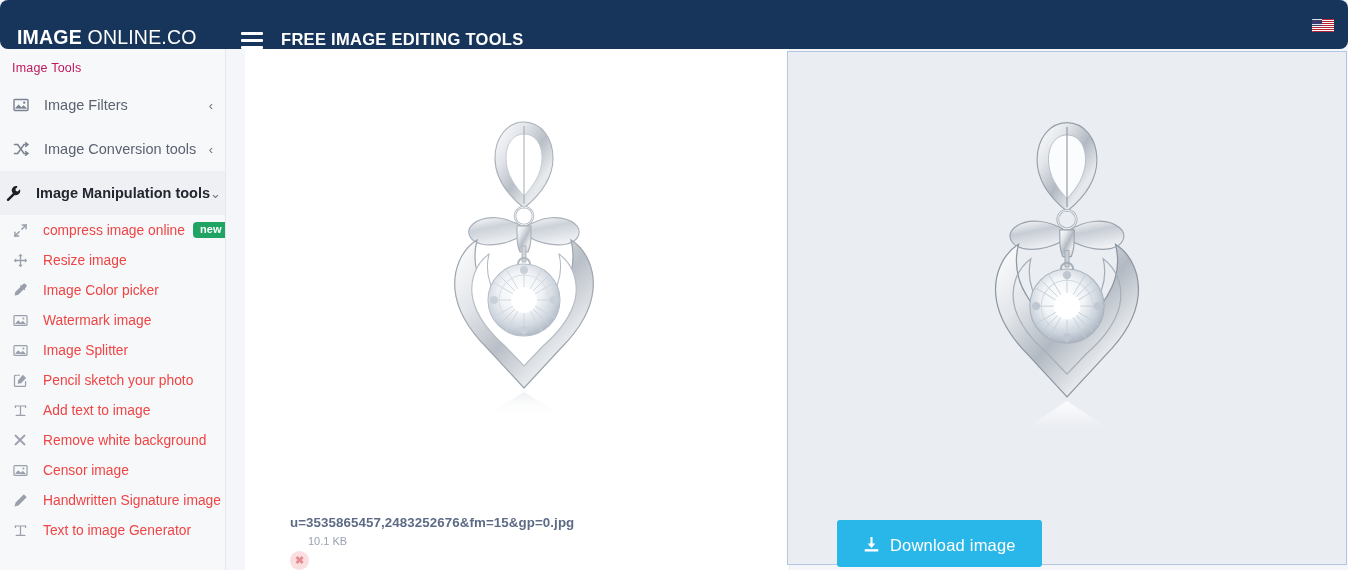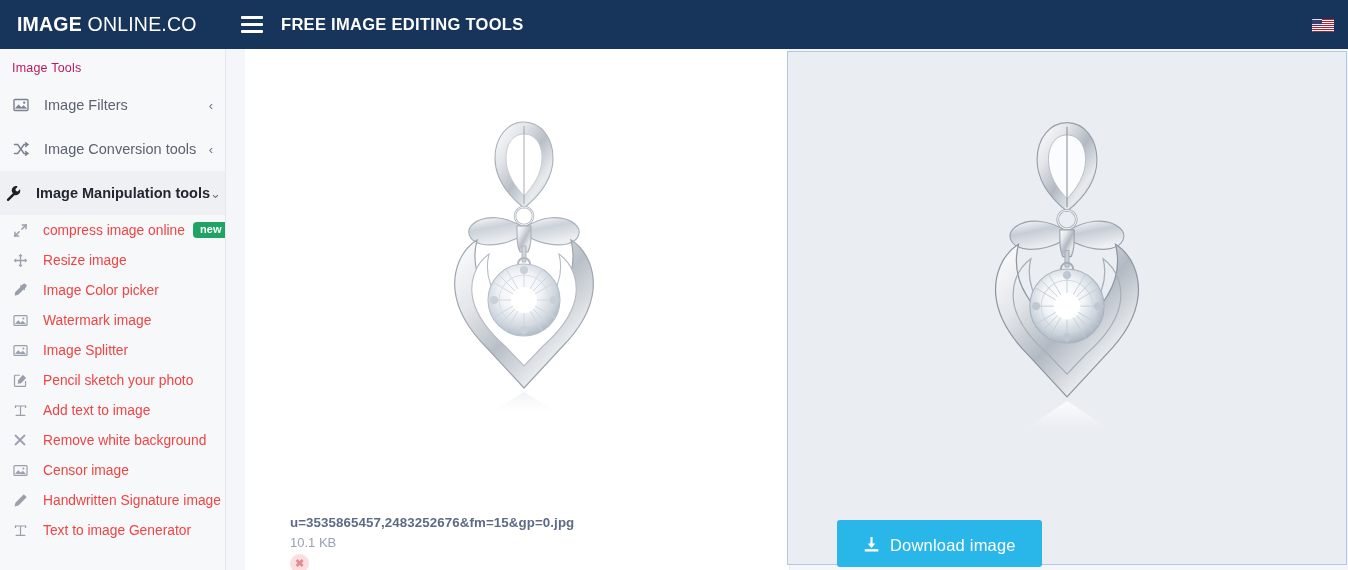--- a/index.html
+++ b/index.html
@@ -8,21 +8,21 @@
     overflow: hidden;
     font-family: "Liberation Sans", sans-serif;
     background: #f5f6f9;
   }
 
   
   .header {
     position: absolute; top: 0; left: 0;
     width: 1348px; height: 49px;
     background: #17355a;
-    display: flex; align-items: center;
+    display: flex; align-items: flex-end; border-radius: 8px;
   }
   .brand {
     width: 225px; padding-left: 17px;
     color: #ffffff; font-size: 19.5px;
     letter-spacing: .2px; white-space: nowrap;
   }
   .brand .b-strong { font-weight: 700; }
   .brand .b-light  { font-weight: 400; }
 
   .hamburger {
@@ -115,21 +115,21 @@
   }
   .file-row {
     position: absolute; left: 45px; top: 466px;
     width: 468px; display: flex; align-items: flex-start; flex-direction: column;
   }
   .file-meta { flex: 1; }
   .file-name {
     font-size: 13.3px; font-weight: 700; color: #5d6b86;
     letter-spacing: .1px; white-space: nowrap;
   }
-  .file-size { font-size: 13px; color: #9aa2b1; margin-top: 5px; }
+  .file-size { font-size: 11px; color: #9aa2b1; margin-top: 5px; margin-left: 18px; }
   .remove-btn {
     width: 19px; height: 19px; border-radius: 50%;
     background: #fbdfe0; color: #e58b92;
     display: flex; align-items: center; justify-content: center;
     font-size: 11px; font-weight: 700; cursor: pointer;
     margin-top: 4px; flex: none;
   }
 
   
   .col-right {

